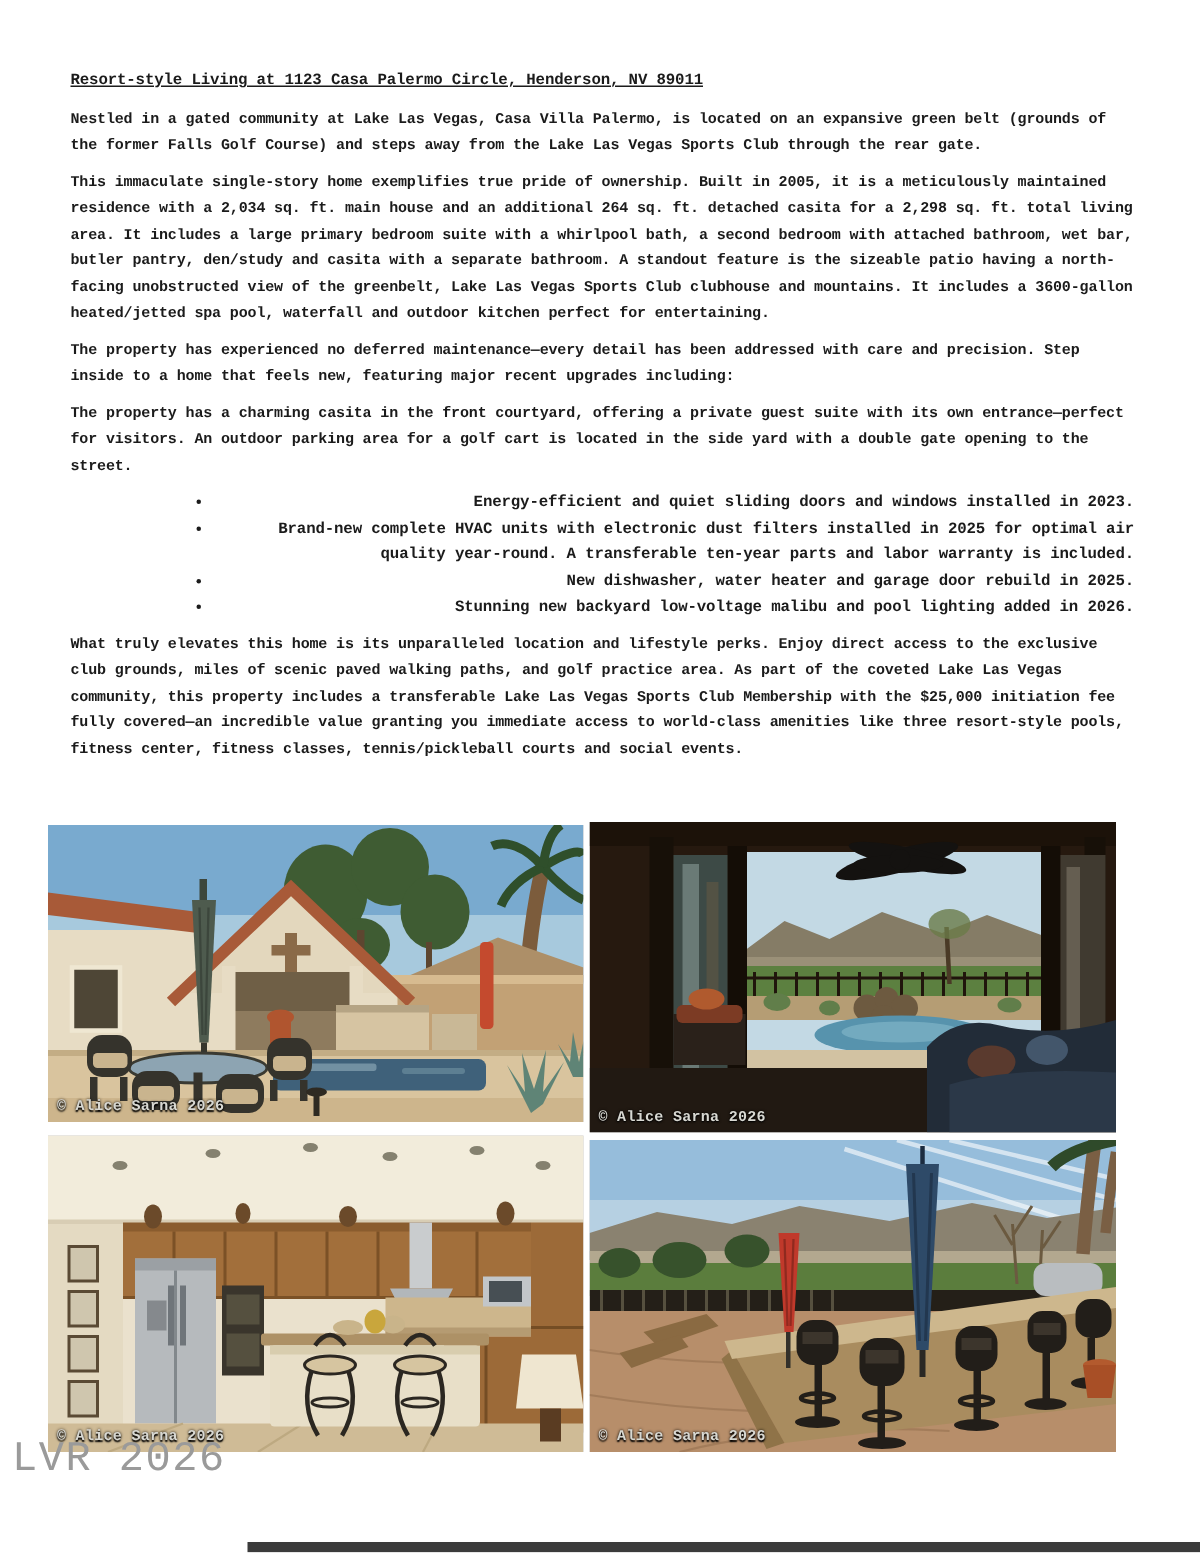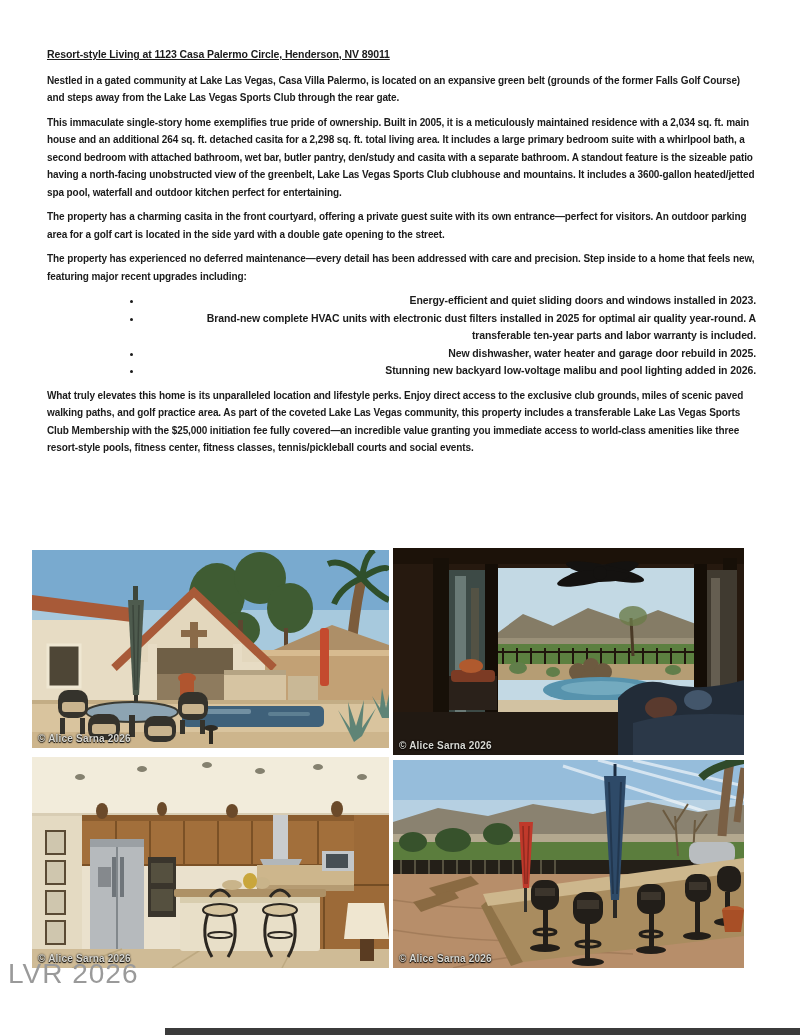--- a/index.html
+++ b/index.html
@@ -1,17 +1,17 @@
 <!DOCTYPE html>
 <html><head>
 <meta charset="utf-8">
 <style>
   html,body{margin:0;padding:0;background:#ffffff;}
   .page{position:relative;width:800px;height:1035px;background:#ffffff;overflow:hidden;
-        font-family:Liberation Sans, sans-serif;color:#1b1b1b;}
+        font-family:Liberation Mono, monospace;color:#1b1b1b;}
   .doc{position:absolute;left:47px;top:46px;width:709px;}
   .doc h1{font-size:10.5px;line-height:17.5px;font-weight:700;letter-spacing:-0.1px;
           text-decoration:underline;margin:0 0 8px 0;}
   .doc p{font-size:10px;line-height:17.5px;font-weight:700;letter-spacing:-0.1px;
          margin:0 0 7px 0;}
   .doc ul{margin:7px 0 7px 0;padding-left:96px;text-align:right;}
   .doc li{font-size:10.5px;line-height:17.5px;font-weight:700;letter-spacing:-0.1px;
           padding-left:6px;margin:0;}
   .photo-grid{position:absolute;left:32px;top:548px;width:712px;height:421px;}
   .photo{position:absolute;overflow:hidden;background:#ccc;}
@@ -28,22 +28,22 @@
 </style>
 </head>
 <body>
 
 <div class="page">
 
   <div class="doc">
     <h1>Resort-style Living at 1123 Casa Palermo Circle, Henderson, NV 89011</h1>
     <p>Nestled in a gated community at Lake Las Vegas, Casa Villa Palermo, is located on an expansive green belt (grounds of the former Falls Golf Course) and steps away from the Lake Las Vegas Sports Club through the rear gate.</p>
     <p>This immaculate single-story home exemplifies true pride of ownership. Built in 2005, it is a meticulously maintained residence with a 2,034 sq. ft. main house and an additional 264 sq. ft. detached casita for a 2,298 sq. ft. total living area. It includes a large primary bedroom suite with a whirlpool bath, a second bedroom with attached bathroom, wet bar, butler pantry, den/study and casita with a separate bathroom. A standout feature is the sizeable patio having a north-facing unobstructed view of the greenbelt, Lake Las Vegas Sports Club clubhouse and mountains. It includes a 3600-gallon heated/jetted spa pool, waterfall and outdoor kitchen perfect for entertaining.</p>
+    <p>The property has experienced no deferred maintenance—every detail has been addressed with care and precision. Step inside to a home that feels new, featuring major recent upgrades including:</p>
     <p>The property has a charming casita in the front courtyard, offering a private guest suite with its own entrance—perfect for visitors. An outdoor parking area for a golf cart is located in the side yard with a double gate opening to the street.</p>
-    <p>The property has experienced no deferred maintenance—every detail has been addressed with care and precision. Step inside to a home that feels new, featuring major recent upgrades including:</p>
     <ul>
       <li>Energy-efficient and quiet sliding doors and windows installed in 2023.</li>
       <li>Brand-new complete HVAC units with electronic dust filters installed in 2025 for optimal air quality year-round. A transferable ten-year parts and labor warranty is included.</li>
       <li>New dishwasher, water heater and garage door rebuild in 2025.</li>
       <li>Stunning new backyard low-voltage malibu and pool lighting added in 2026.</li>
     </ul>
     <p>What truly elevates this home is its unparalleled location and lifestyle perks. Enjoy direct access to the exclusive club grounds, miles of scenic paved walking paths, and golf practice area. As part of the coveted Lake Las Vegas community, this property includes a transferable Lake Las Vegas Sports Club Membership with the $25,000 initiation fee fully covered—an incredible value granting you immediate access to world-class amenities like three resort-style pools, fitness center, fitness classes, tennis/pickleball courts and social events.</p>
   </div>
 
   <div class="photo-grid">

